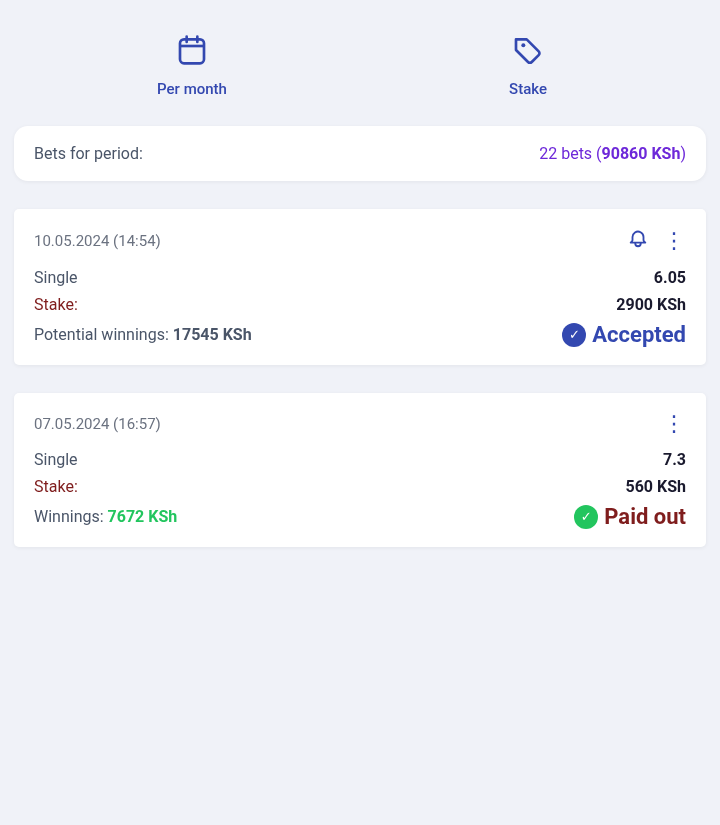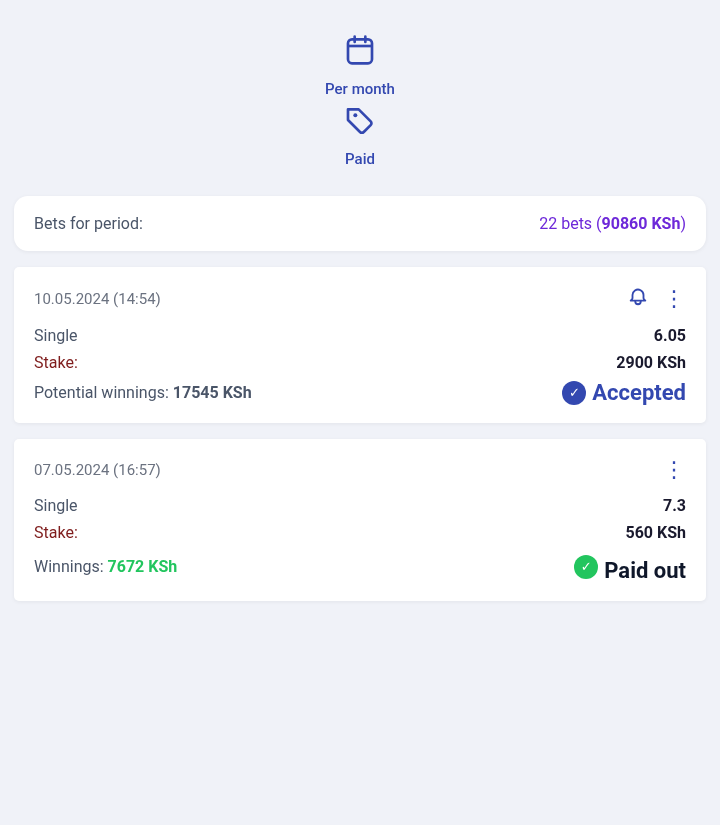--- a/index.html
+++ b/index.html
@@ -12,21 +12,20 @@
     }
 
     .top-nav {
       background: #f0f2f8;
       display: flex;
       justify-content: space-around;
       align-items: center;
       padding: 18px 10px 18px 10px;
       border-radius: 16px;
       margin: 10px 14px 10px 14px;
-      flex-direction: column;
     }
 
     .nav-item {
       display: flex;
       flex-direction: column;
       align-items: center;
       gap: 8px;
       cursor: pointer;
       flex: 1;
     }
@@ -55,21 +54,21 @@
       justify-content: center;
       color: white;
       font-size: 24px;
       font-weight: 300;
     }
 
     .content {
       padding: 0 14px;
       display: flex;
       flex-direction: column;
-      gap: 16px;
+      gap: 28px;
     }
 
     .card {
       background: #fff;
       border-radius: 14px;
       padding: 18px 20px;
       box-shadow: 0 1px 4px rgba(0,0,0,0.06);
     }
 
     .bets-summary {
@@ -199,22 +198,21 @@
     .status-badge .status-text {
       font-weight: 700;
       font-size: 22px;
     }
 
     .status-badge .status-text.blue {
       color: #3348b0;
     }
 
     .status-badge .status-text.green {
-      color: #0f172a;
-      margin-top: 8px;
+      color: #7f1d1d;
     }
 
     svg.nav-icon {
       width: 32px;
       height: 32px;
       fill: #3348b0;
     }
   </style>
 </head>
 <body>
@@ -233,21 +231,21 @@
     <span class="label">Per month</span>
   </div>
 
   <div class="nav-item">
     <div class="icon-wrap">
       <svg class="nav-icon" viewBox="0 0 24 24" xmlns="http://www.w3.org/2000/svg">
         <path d="M4 4h7l9 9a2 2 0 0 1 0 2.83l-5.17 5.17a2 2 0 0 1-2.83 0L3 12V4z" fill="none" stroke="#3348b0" stroke-width="2" stroke-linejoin="round"></path>
         <circle cx="8.5" cy="8.5" r="1.5" fill="#3348b0"></circle>
       </svg>
     </div>
-    <span class="label">Paid</span>
+    <span class="label">Stake</span>
   </div>
 
 </div>
 
 <div class="content">
 
   <div class="card bets-summary">
     <span class="period-label">Bets for period:</span>
     <span class="period-value">22 bets (<strong>90860 KSh</strong>)</span>
   </div>

